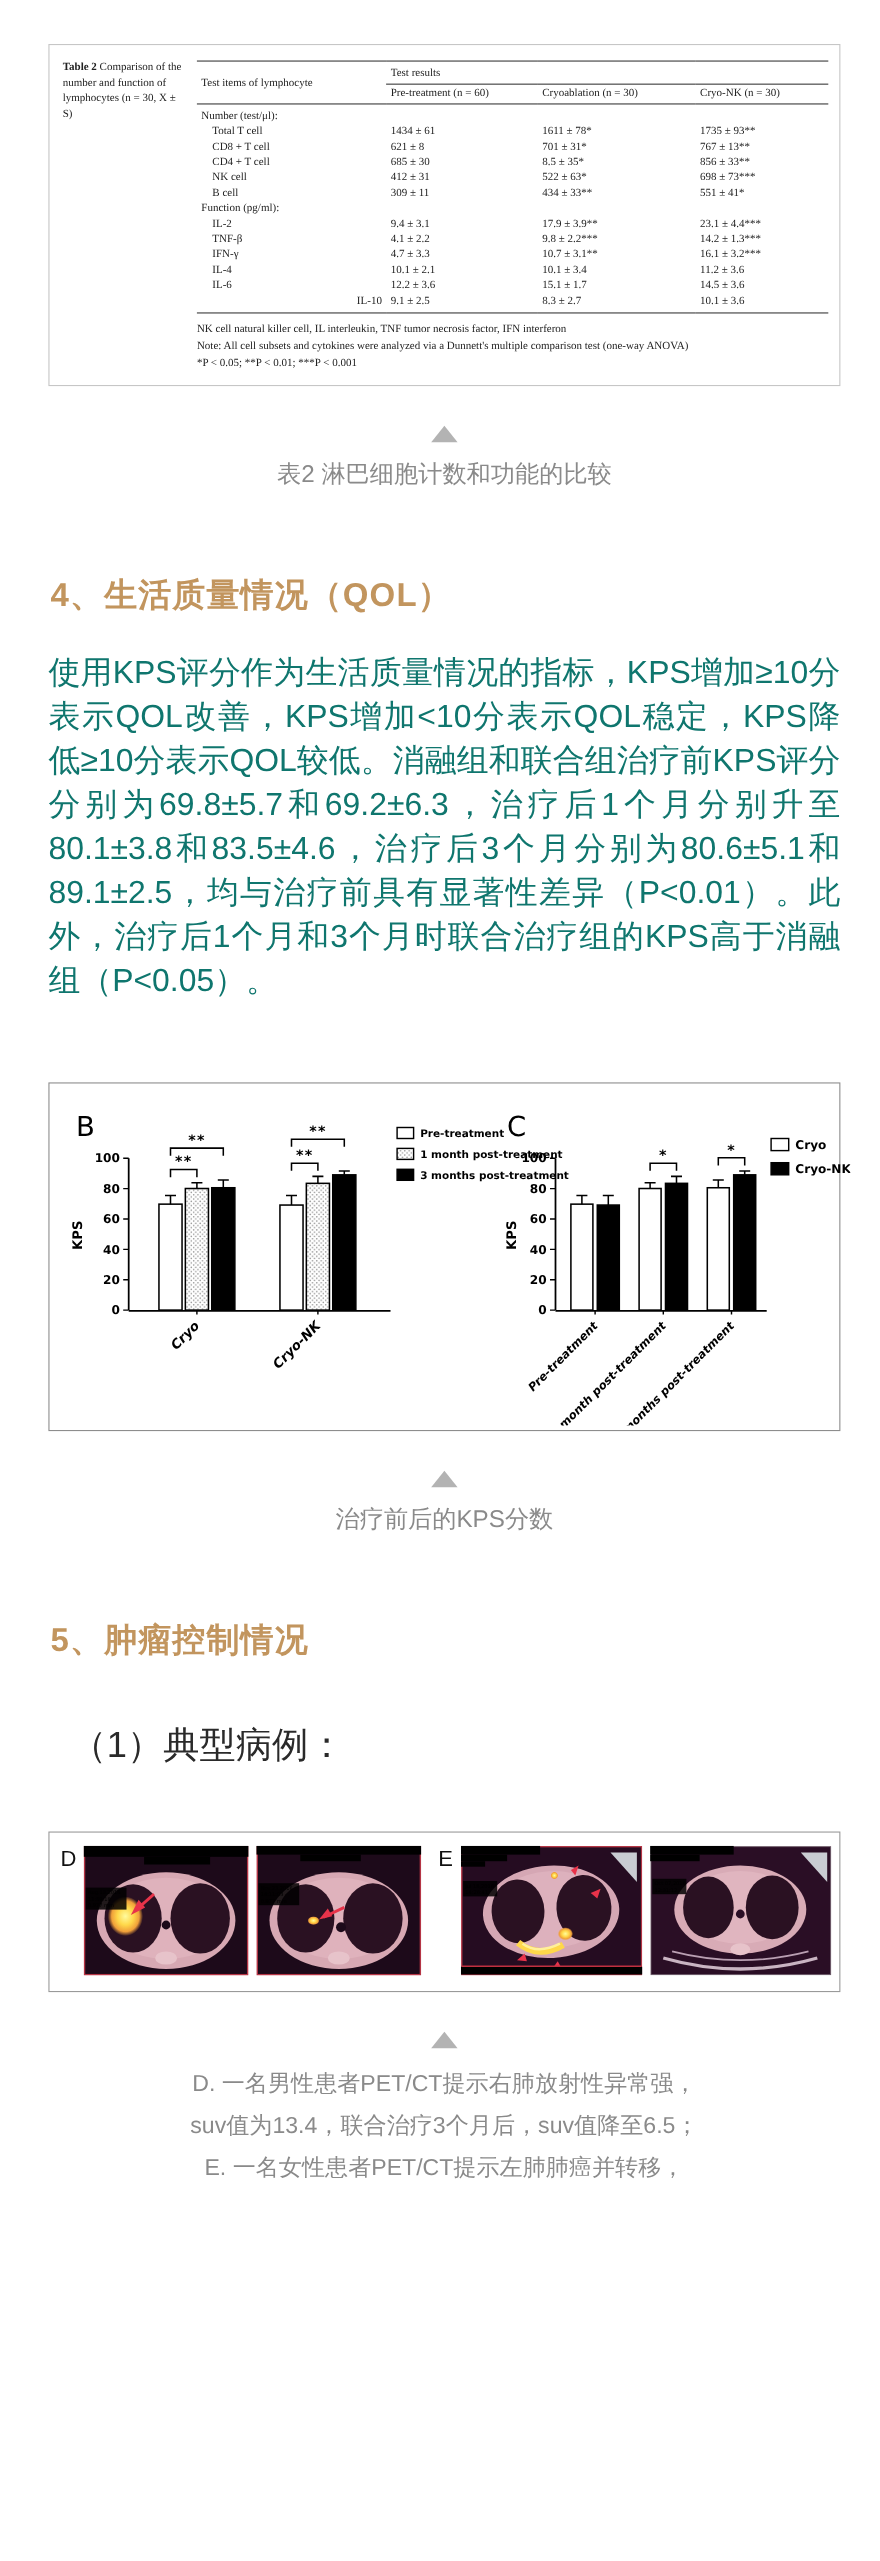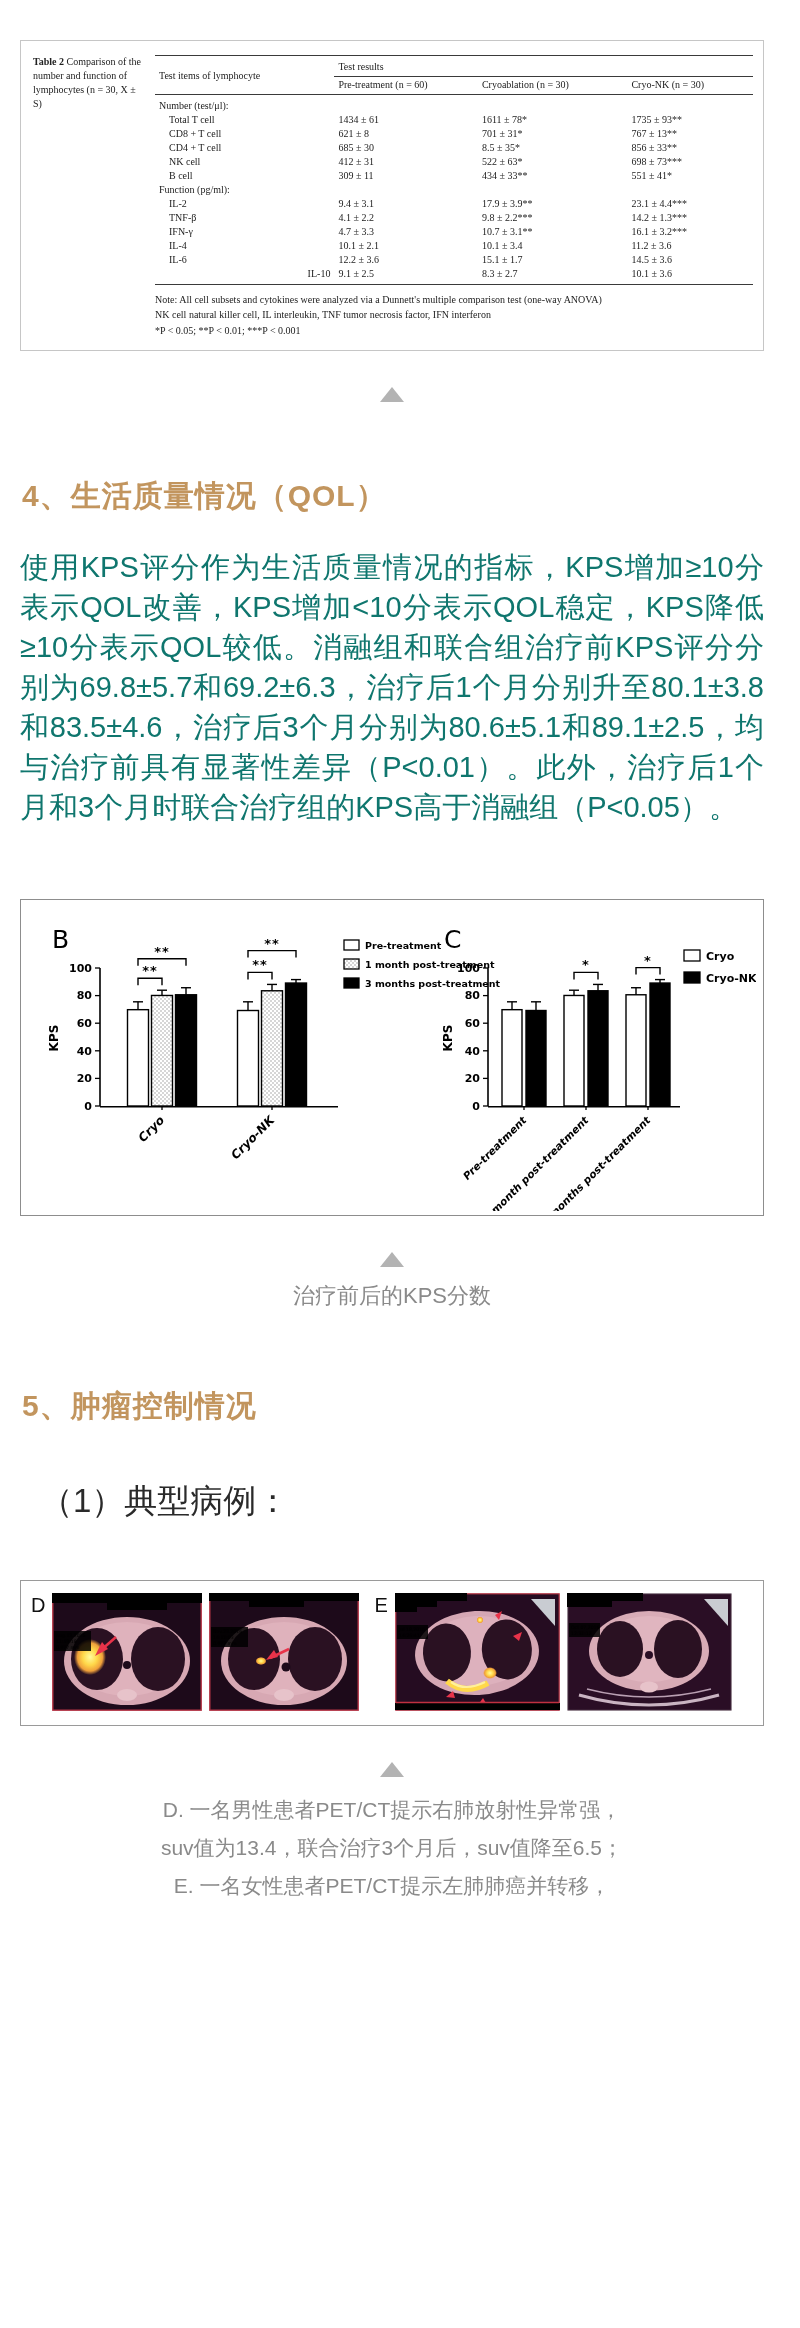--- a/index.html
+++ b/index.html
@@ -1,17 +1,17 @@
 <!DOCTYPE html>
 <html><head>
 <meta charset="utf-8">
 <style>
   html,body{margin:0;padding:0;background:#ffffff;}
   body{width:800px;font-family:"Liberation Sans","DejaVu Sans",sans-serif;color:#1c1c1c;}
-  .content{padding:0 36px 40px 20px;}
+  .content{padding:0 36px 40px 44px;}
 
   
   .table-fig{margin-top:40px;border:1px solid #c6c6c6;padding:14px 10px 12px 12px;display:flex;background:#fff;}
   .table-side{width:112px;flex:0 0 112px;font-family:"Liberation Serif",serif;font-size:10px;line-height:1.4;color:#222;}
   .table-main{flex:1;margin-left:10px;font-family:"Liberation Serif",serif;font-size:10px;color:#222;}
   table.lym{border-collapse:collapse;width:100%;}
   table.lym th, table.lym td{font-weight:400;text-align:left;padding:1.5px 4px;vertical-align:bottom;}
   table.lym thead tr.rowA th{border-top:1.3px solid #3a3a3a;padding-top:5px;}
   table.lym thead th.span-results{border-bottom:0.8px solid #3a3a3a;padding-bottom:4px;}
   table.lym thead tr.rowB th, table.lym thead th.rowspan-col{border-bottom:1.3px solid #3a3a3a;padding-bottom:4px;}
@@ -147,28 +147,29 @@
             </tr>
             <tr class="last-row">
               <td style="padding-left: 14px; text-align: right;">IL-10</td>
               <td>9.1 ± 2.5</td>
               <td>8.3 ± 2.7</td>
               <td>10.1 ± 3.6</td>
             </tr>
           </tbody>
       </table>
       <div class="table-notes">
+        <div>NK cell natural killer cell, IL interleukin, TNF tumor necrosis factor, IFN interferon</div>
         <div>Note: All cell subsets and cytokines were analyzed via a Dunnett's multiple comparison test (one-way ANOVA)</div>
-        <div>NK cell natural killer cell, IL interleukin, TNF tumor necrosis factor, IFN interferon</div>
         <div>*P &lt; 0.05; **P &lt; 0.01; ***P &lt; 0.001</div>
       </div>
     </div>
   </div>
 
   <div class="tri"></div>
+  <div class="fig-caption">表2 淋巴细胞计数和功能的比较</div>
 
   <div class="sec-heading">4、生活质量情况（QOL）</div>
   <div class="body-para">使用KPS评分作为生活质量情况的指标，KPS增加≥10分表示QOL改善，KPS增加&lt;10分表示QOL稳定，KPS降低≥10分表示QOL较低。消融组和联合组治疗前KPS评分分别为69.8±5.7和69.2±6.3，治疗后1个月分别升至80.1±3.8和83.5±4.6，治疗后3个月分别为80.6±5.1和89.1±2.5，均与治疗前具有显著性差异（P&lt;0.01）。此外，治疗后1个月和3个月时联合治疗组的KPS高于消融组（P&lt;0.05）。</div>
 
   <div class="chart-fig">
     <svg id="kps-svg" viewBox="0 0 728 305" width="728" height="305">
       <defs>
         <pattern id="stipple" width="4" height="4" patternUnits="userSpaceOnUse">
           <rect width="4" height="4" fill="#ffffff"></rect>
           <circle cx="1" cy="1" r="0.7" fill="#8e8e8e"></circle>

